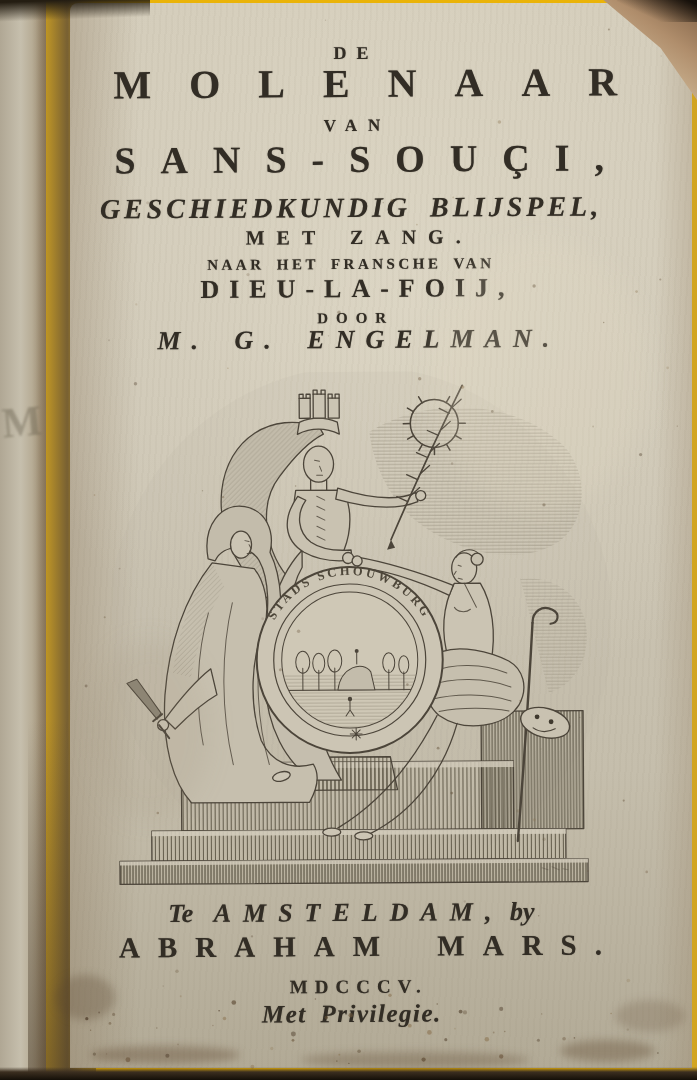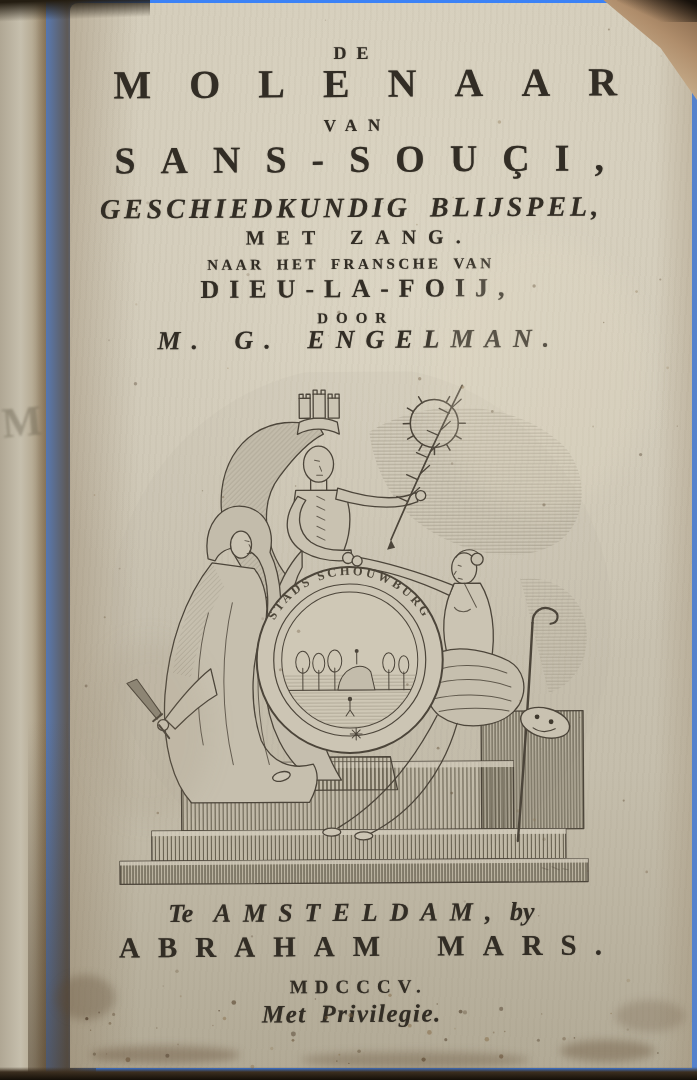--- a/index.html
+++ b/index.html
@@ -1,17 +1,17 @@
 <!DOCTYPE html>
 <html><head>
 <meta charset="utf-8">
 <style>
   html,body{margin:0;padding:0;background:#17130d;}
   .photo{position:relative;width:697px;height:1080px;overflow:hidden;
-         font-family:"Liberation Serif",serif;background:#3b82f6;}
+         font-family:"Liberation Serif",serif;background:#eab308;}
   
   .left-leaf{position:absolute;left:0;top:0;bottom:0;width:46px;
     background:linear-gradient(90deg,#b0a794 0%,#c6bfad 45%,#b2a68e 78%,#8e7c60 100%);}
   .gutter{position:absolute;left:32px;top:0;bottom:0;width:64px;
     background:linear-gradient(90deg,rgba(122,101,74,0) 0%,rgba(122,101,74,.5) 28%,
       rgba(100,82,58,.85) 55%,rgba(128,110,84,.35) 80%,rgba(128,110,84,0) 100%);}
   .gutter::after{content:'';position:absolute;left:-4px;right:0;bottom:0;height:360px;
     background:linear-gradient(180deg,rgba(70,56,38,0),rgba(70,56,38,.5));}
   .page{position:absolute;left:70px;top:3px;right:5px;bottom:12px;border-radius:8px 14px 0 0;
     background:

